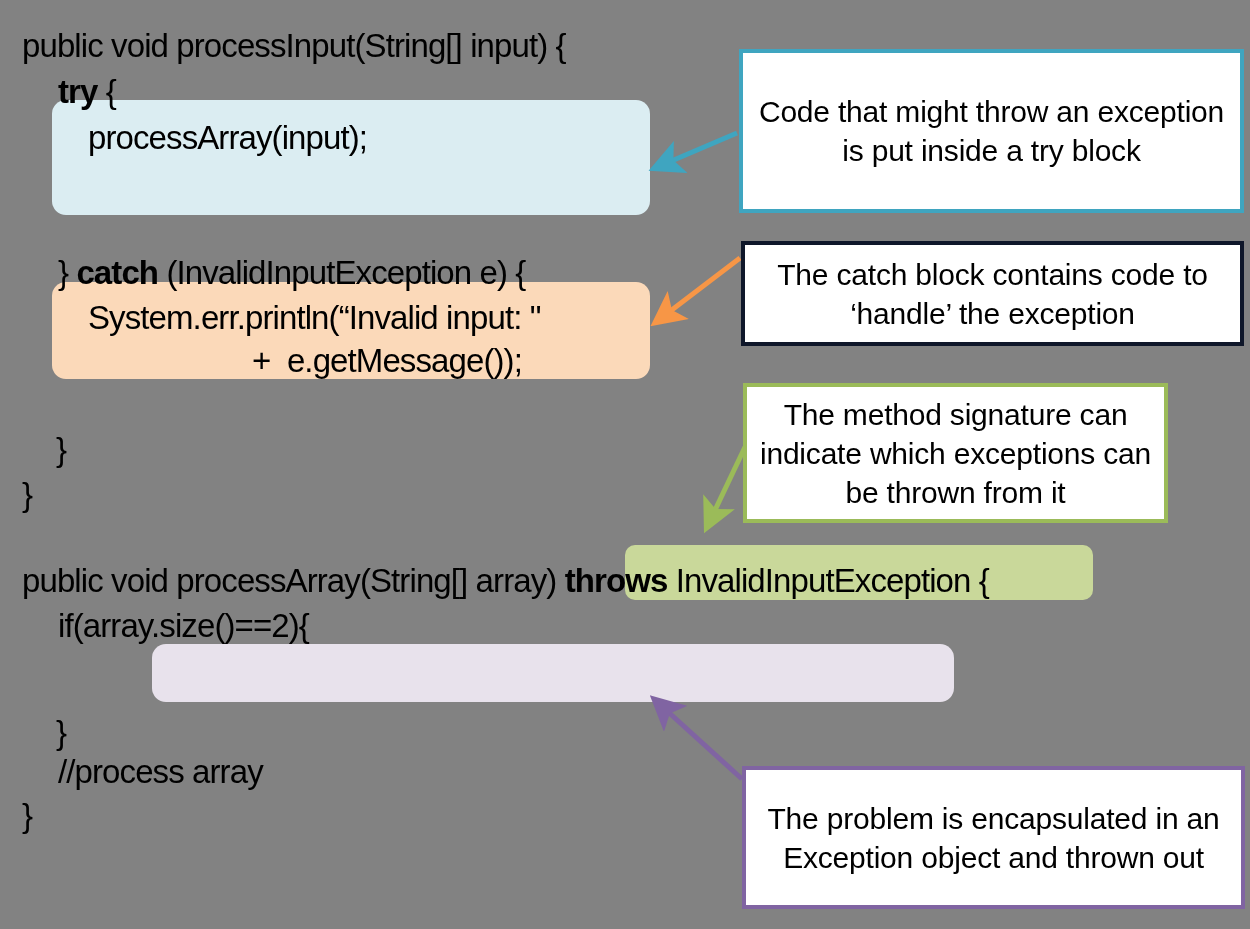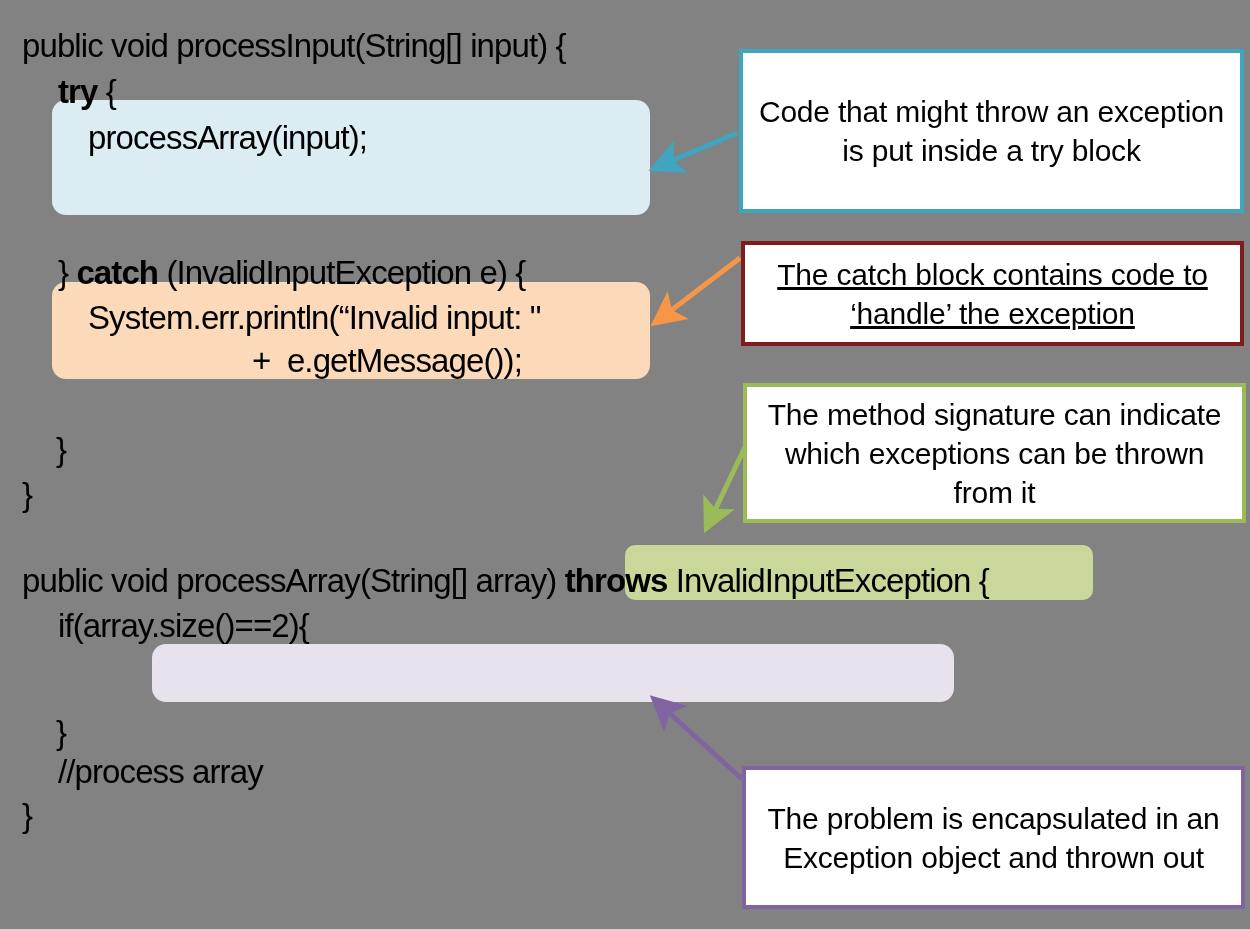--- a/index.html
+++ b/index.html
@@ -63,21 +63,21 @@
   }
   .callout-text {
     color: #000000;
     font-family: "Liberation Sans", sans-serif;
     font-size: 30px;
     line-height: 39px;
     padding: 0 10px;
     letter-spacing: -0.2px;
   }
   .c-blue   { border: 4px solid #3fa5c0; }
-  .c-orange { border: 4px solid #7f1d1d; text-decoration: underline; }
+  .c-orange { border: 4px solid #0f172a; }
   .c-green  { border: 4px solid #9bbb59; }
   .c-purple { border: 4px solid #8064a2; }
 
   
   .arrow-layer {
     position: absolute;
     left: 0; top: 0;
     width: 1250px; height: 929px;
     z-index: 4;
     pointer-events: none;
@@ -151,21 +151,21 @@
   </div>
 
   <div class="callout c-blue" style="left:739px; top:49px; width:505px; height:164px;">
     <div class="callout-text">Code that might throw an exception is put inside a try block</div>
   </div>
 
   <div class="callout c-orange" style="left:741px; top:241px; width:503px; height:105px;">
     <div class="callout-text">The catch block contains code to ‘handle’ the exception</div>
   </div>
 
-  <div class="callout c-green" style="left:743px; top:383px; width:503px; height:140px;">
+  <div class="callout c-green" style="left:743px; top:383px; width:425px; height:140px;">
     <div class="callout-text">The method signature can indicate which exceptions can be thrown from it</div>
   </div>
 
   <div class="callout c-purple" style="left:742px; top:766px; width:503px; height:143px;">
     <div class="callout-text">The problem is encapsulated in an Exception object and thrown out</div>
   </div>
 
 </div>
 
 </body></html>

